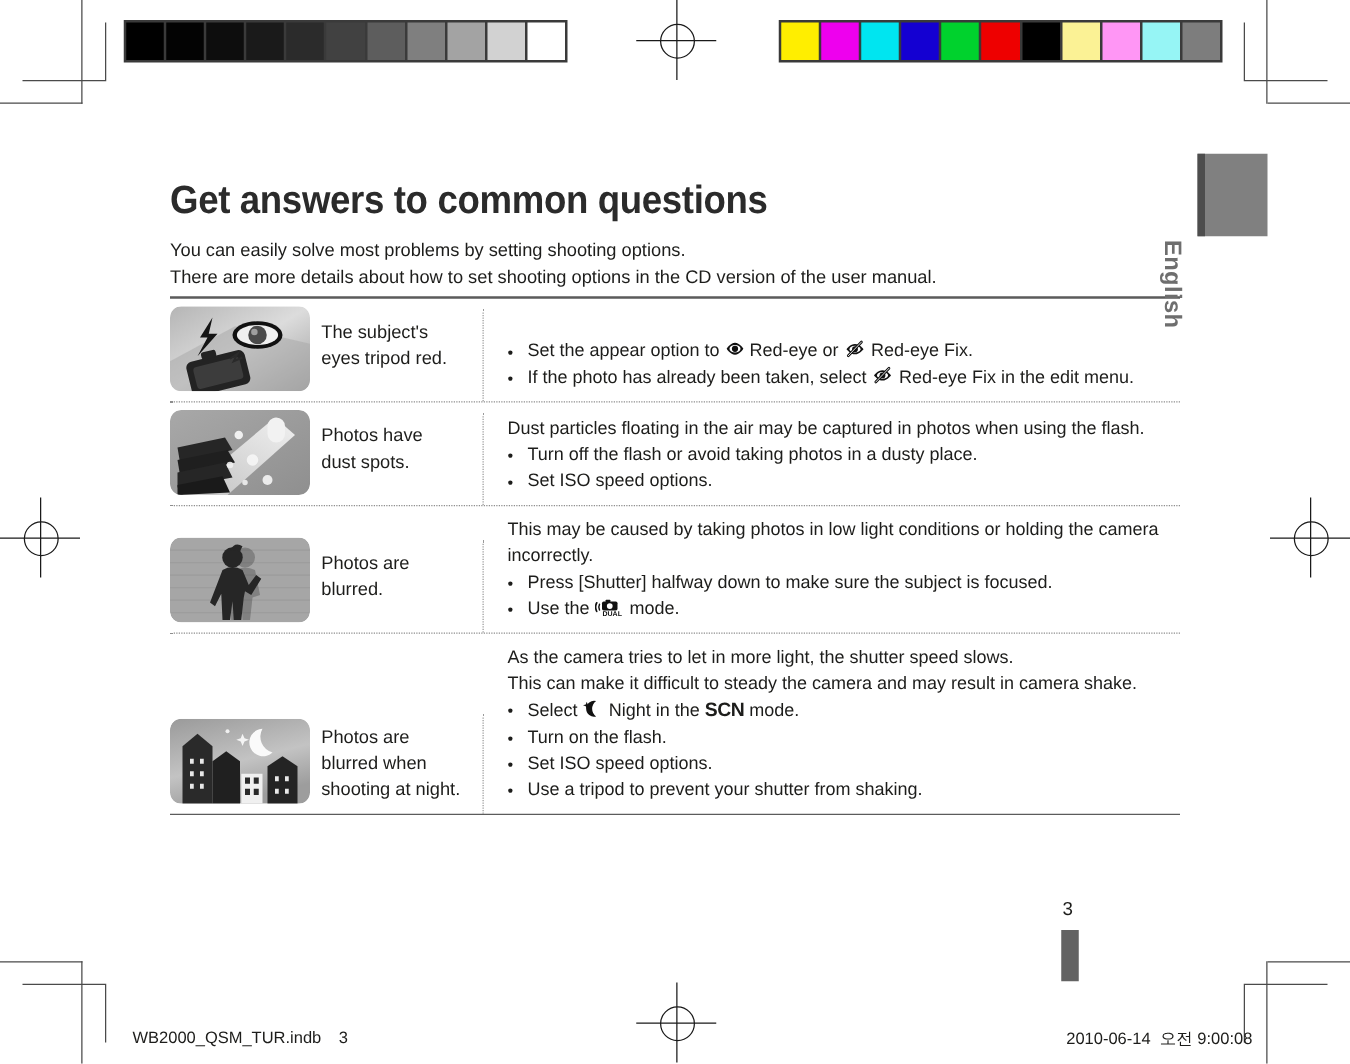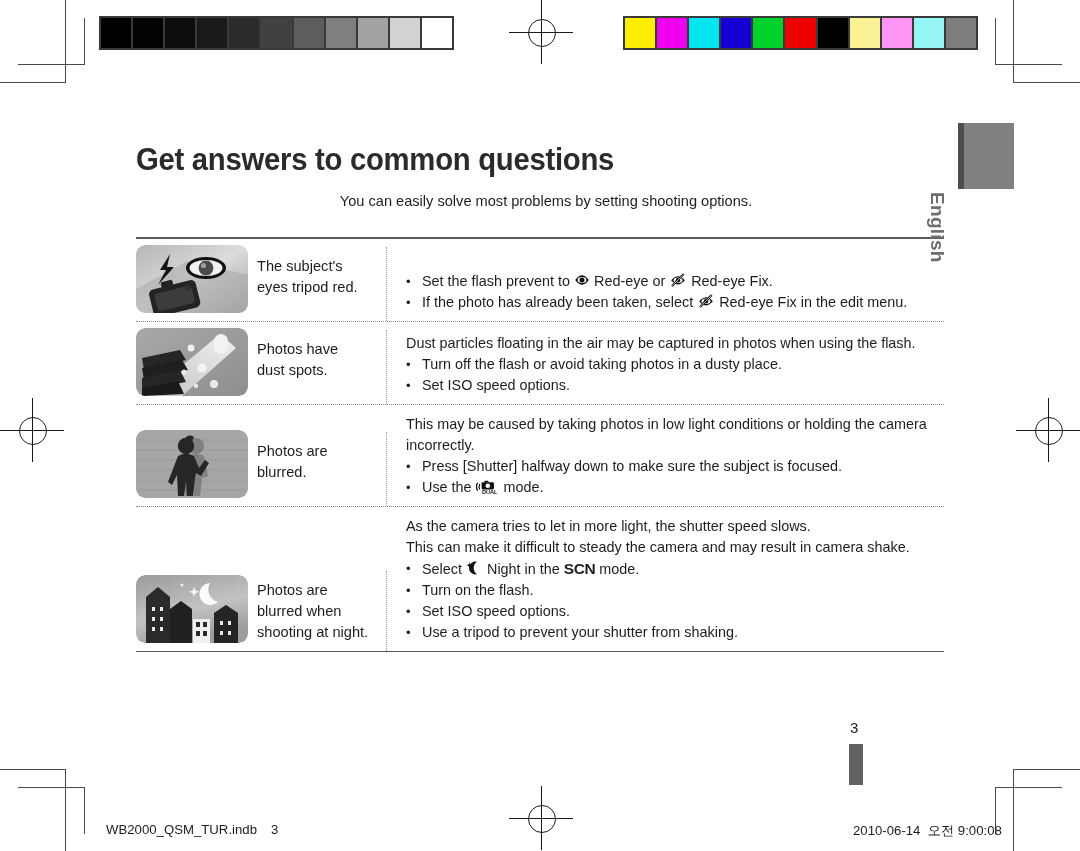--- a/index.html
+++ b/index.html
@@ -32,21 +32,21 @@
   .title{
     position:absolute;left:136px;top:120px;
     font-family:"Liberation Sans Narrow","Liberation Sans",sans-serif;
     font-weight:bold;font-size:31.5px;letter-spacing:-0.3px;
     color:#2b2b2b;white-space:nowrap;
     transform:scaleX(0.93);transform-origin:left center;
   }
 
   .intro{position:absolute;left:136px;top:191px;width:820px;
     font-size:14.6px;line-height:21px;color:#1d1d1b;}
-  .intro div{white-space:nowrap;text-align:center;}
+  .intro div{white-space:nowrap;}
 
   
   .tbl{position:absolute;left:136px;top:237px;width:808px;}
   .rule-top{height:1.6px;background:#5b5b5b;width:100%;}
   .rule-bot{height:1.6px;background:#5b5b5b;width:100%;}
   .rule-dot{height:0;border-top:1px dotted #8d8d8d;width:100%;}
 
   .row{display:flex;align-items:flex-end;}
   .cell-icon{width:121px;flex:0 0 121px;padding:6px 0 8px 0;box-sizing:border-box;}
   .cell-label{width:130px;flex:0 0 130px;padding:9px 10px 8px 0;box-sizing:border-box;
@@ -157,20 +157,21 @@
       <div class="patch" style="background: rgb(251, 242, 149);"></div>
       <div class="patch" style="background: rgb(255, 150, 245);"></div>
       <div class="patch" style="background: rgb(150, 245, 245);"></div>
       <div class="patch" style="background: rgb(125, 125, 125);"></div>
     </div>
 
   <h1 class="title">Get answers to common questions</h1>
 
   <div class="intro">
     <div>You can easily solve most problems by setting shooting options.</div>
+    <div>There are more details about how to set shooting options in the CD version of the user manual.</div>
   </div>
 
   <div class="tbl">
     <div class="rule-top"></div>
     <div id="rows-host">
         <div class="row">
           <div class="cell-icon">
             <div class="thumb"><svg width="112" height="68" viewBox="0 0 112 68">
                 <defs>
                   <linearGradient id="g1" x1="0" y1="0" x2="1" y2="1">
@@ -194,21 +195,21 @@
                 <path d="M48 42 L54 38 L51 44 L58 41" stroke="#2a2a2a" stroke-width="1.6" fill="none"></path>
               </svg></div>
           </div>
           <div class="cell-label">
             <div>The subject's</div>
             <div>eyes tripod red.</div>
           </div>
           <div class="cell-body">
             <div class="bullet">
               <span class="dot">•</span>
-              <span class="btxt"><span>Set the flash prevent to </span><span class="ic ic-eye"><svg width="16" height="16" viewBox="0 0 16 16">
+              <span class="btxt"><span>Set the appear option to </span><span class="ic ic-eye"><svg width="16" height="16" viewBox="0 0 16 16">
                     <path d="M8 3.2C4.3 3.2 1.3 8 1.3 8S4.3 12.8 8 12.8 14.7 8 14.7 8 11.7 3.2 8 3.2z" fill="#111"></path>
                     <ellipse cx="8" cy="8" rx="4.4" ry="3" fill="#fff"></ellipse>
                     <circle cx="8" cy="8" r="2.5" fill="#111"></circle>
                   </svg></span> <b>Red-eye</b><span> or </span><span class="ic ic-eyefix"><svg width="18" height="16" viewBox="0 0 18 16">
                     <path d="M9 4.2C5.3 4.2 2.2 8.3 2.2 8.3S5.3 12.4 9 12.4 15.8 8.3 15.8 8.3 12.7 4.2 9 4.2z" fill="#111"></path>
                     <ellipse cx="9" cy="8.3" rx="4.4" ry="2.7" fill="#fff"></ellipse>
                     <circle cx="9" cy="8.3" r="2.3" fill="#111"></circle>
                     <path d="M3.6 13.6L14.2 2.6" stroke="#111" stroke-width="2.1" stroke-linecap="round"></path>
                     <path d="M3.6 13.6L14.2 2.6" stroke="#fff" stroke-width="0.7" stroke-linecap="round"></path>
                   </svg></span> <b>Red-eye Fix</b><span>.</span></span>

